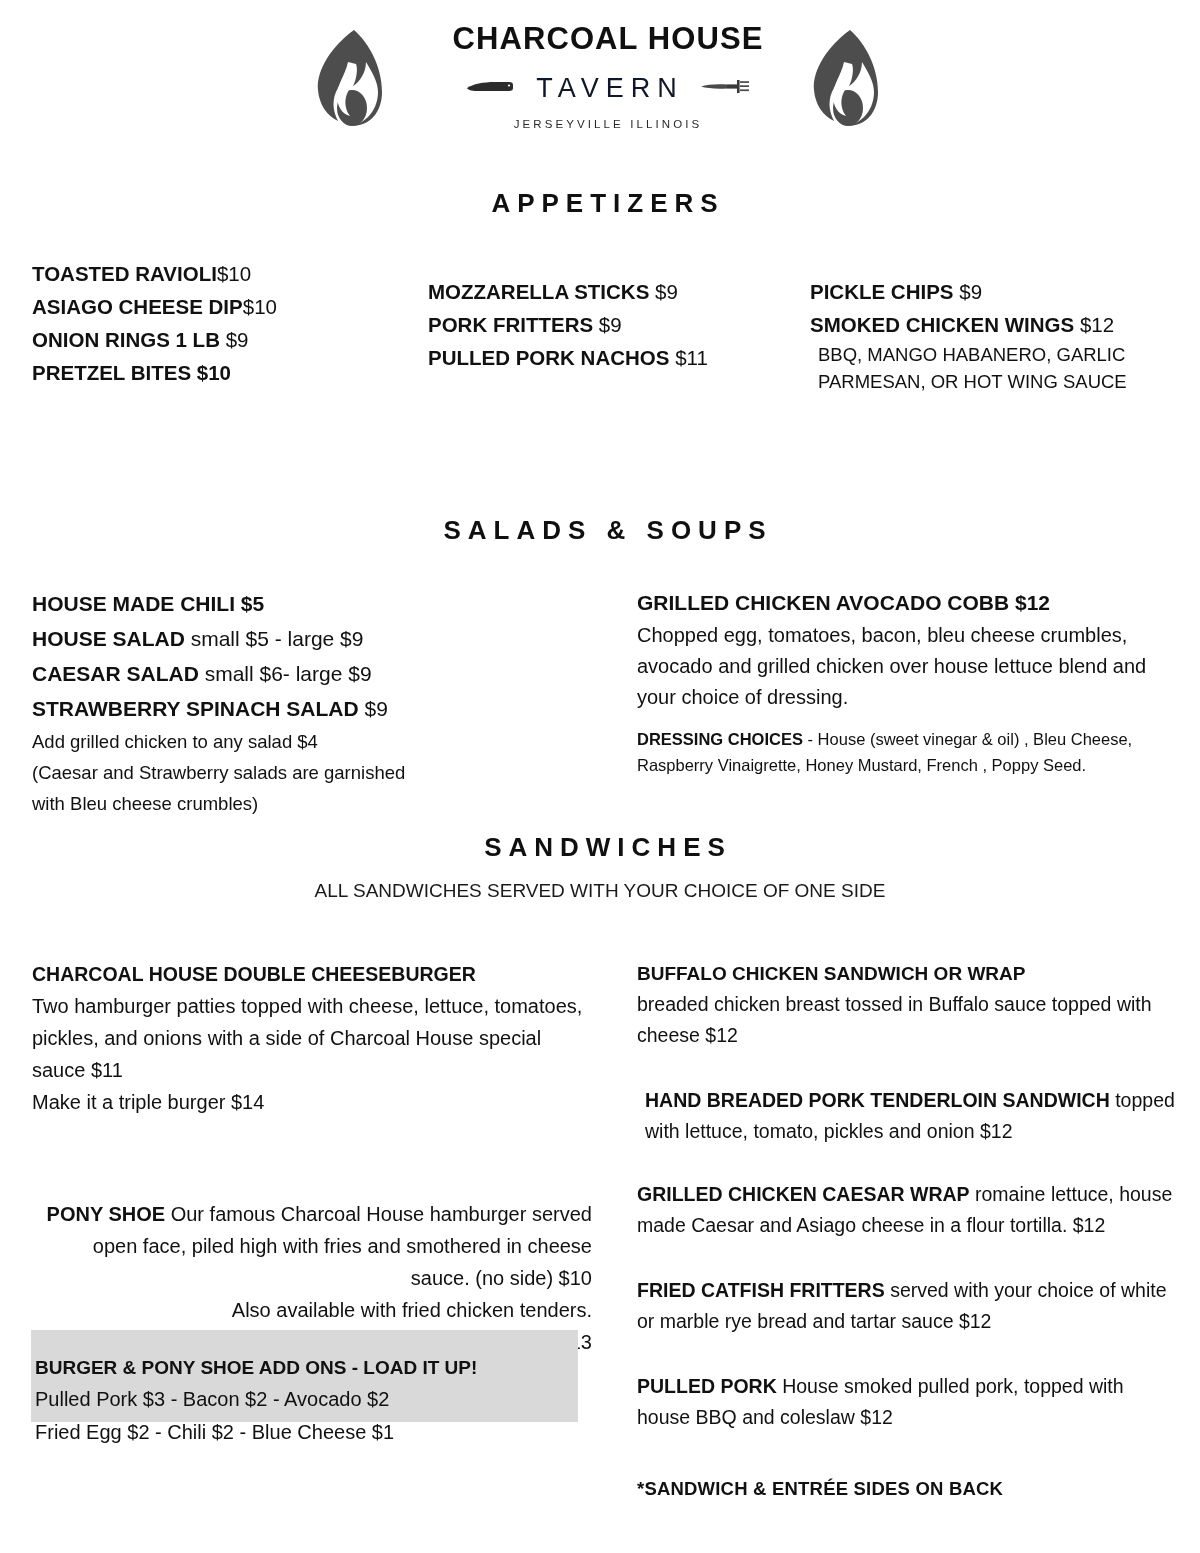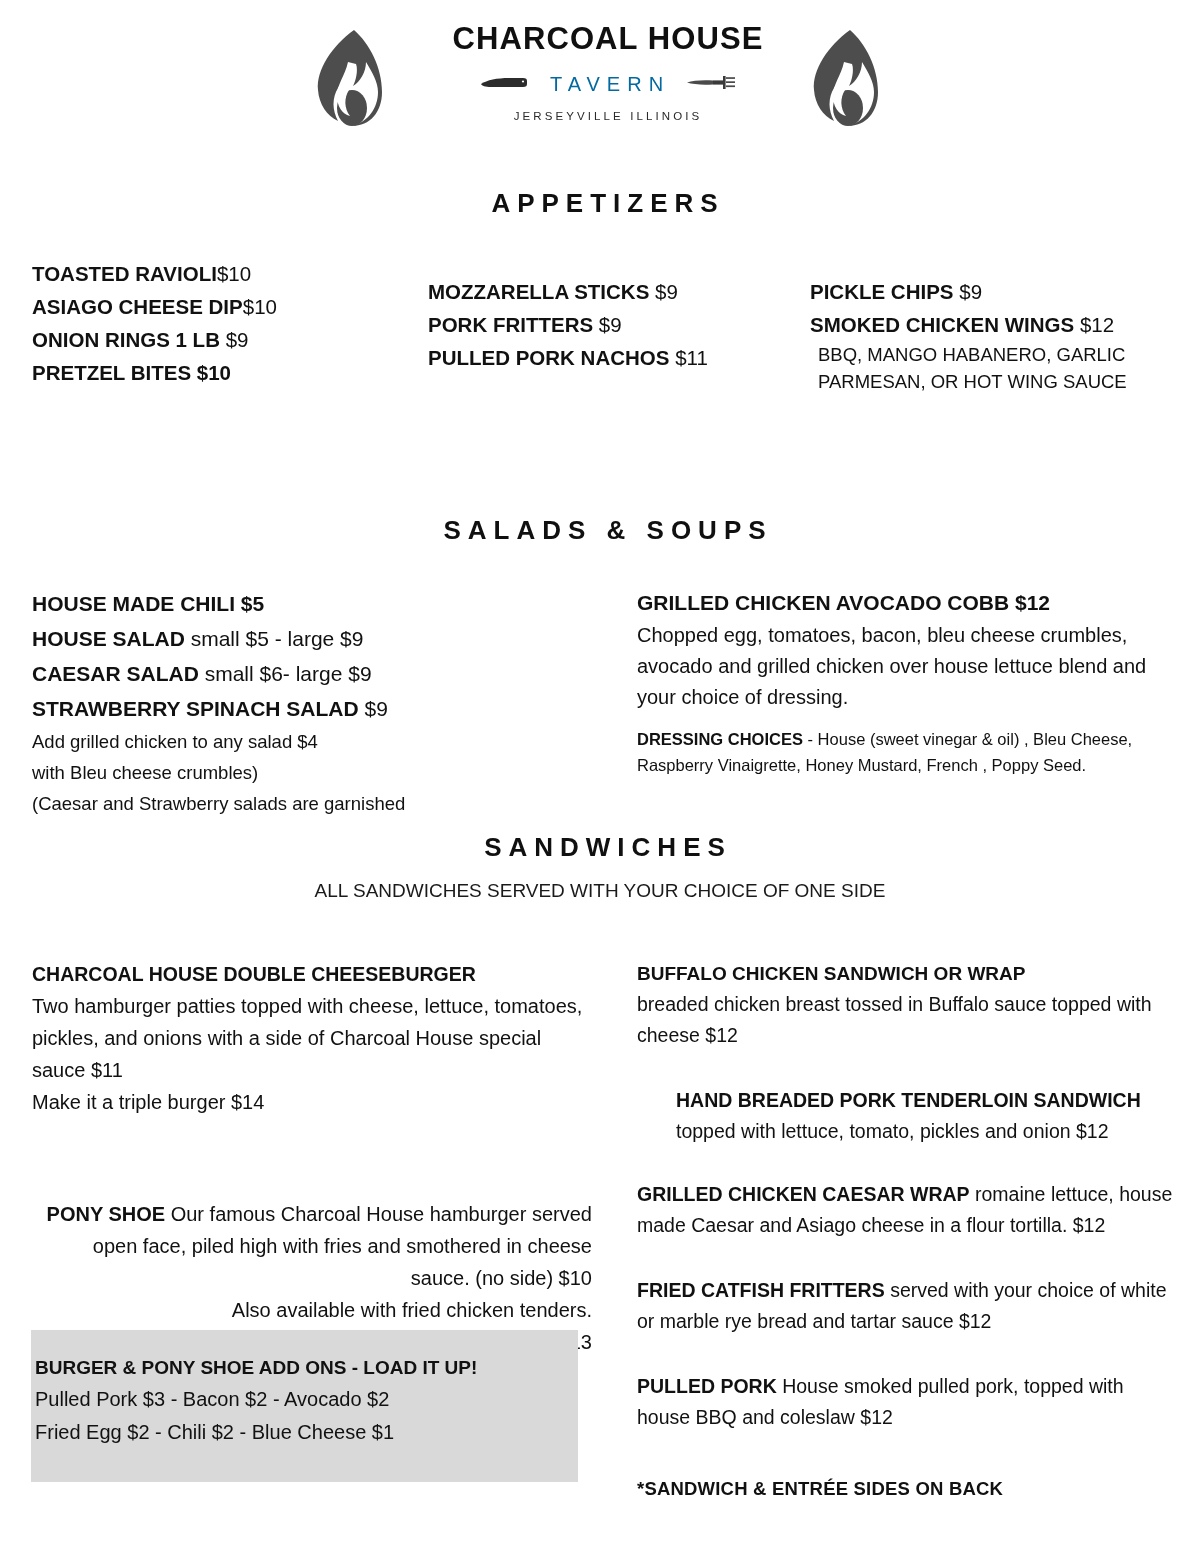--- a/index.html
+++ b/index.html
@@ -36,24 +36,24 @@
     line-height: 1.1;
   }
   .tavern-row {
     margin-top: 17px;
     display: flex;
     align-items: center;
     justify-content: center;
     gap: 15px;
   }
   .tavern-word {
-    font-size: 20px;
+    font-size: 27px;
     letter-spacing: 7px;
     font-weight: normal;
-    color: #0369a1;
+    color: #0f172a;
     padding-left: 6px;
   }
   .utensil { display: block; }
   .locale {
     margin-top: 14px;
     font-size: 11.5px;
     letter-spacing: 3.1px;
     font-weight: normal;
     color: #2a2a2a;
   }
@@ -125,21 +125,21 @@
   .sw-body  { font-size: 20px; font-weight: normal; line-height: 32px; }
   .sw-right .sw-title { font-size: 19px; line-height: 31px; }
   .sw-right .sw-body  { font-size: 19.5px; line-height: 31px; }
   .indent-blk { padding-left: 8px; }
 
   .addons-box {
     position: absolute;
     left: 31px;
     top: 1330px;
     width: 547px;
-    height: 152px;
+    height: 92px;
     background: #d9d9d9;
     padding: 22px 0 0 4px;
   }
   .addons-title { font-size: 19px; font-weight: bold; line-height: 31px; }
   .addons-line  { font-size: 20px; font-weight: normal; line-height: 33px; }
 
   .backnote {
     position: absolute;
     left: 637px;
     top: 1478px;
@@ -256,22 +256,22 @@
       <div class="sal-line">
         <span class="nm">HOUSE SALAD</span><span class="rg"> small $5 - large $9</span>
       </div>
       <div class="sal-line">
         <span class="nm">CAESAR SALAD</span><span class="rg"> small $6- large $9</span>
       </div>
       <div class="sal-line">
         <span class="nm">STRAWBERRY SPINACH SALAD</span><span class="rg"> $9</span>
       </div>
       <div class="sal-sub">Add grilled chicken to any salad $4</div>
+      <div class="sal-sub">(Caesar and Strawberry salads are garnished</div>
       <div class="sal-sub"> with Bleu cheese crumbles)</div>
-      <div class="sal-sub">(Caesar and Strawberry salads are garnished</div>
     </div>
 
     <div class="sal-right">
       <div class="cobb-title">GRILLED CHICKEN AVOCADO COBB $12</div>
       <div class="cobb-desc">Chopped egg, tomatoes, bacon, bleu cheese crumbles, avocado and grilled chicken over house lettuce blend and your choice of dressing.</div>
       <div class="dressing">
         <span style="font-weight:bold;">DRESSING CHOICES</span><span> - House (sweet vinegar &amp; oil) , Bleu Cheese, Raspberry Vinaigrette, Honey Mustard, French , Poppy Seed.</span>
       </div>
     </div>
   </div>
@@ -298,21 +298,21 @@
       </div>
     </div>
 
     <div class="sw-right">
 
       <div class="sw-item">
         <div class="sw-title">BUFFALO CHICKEN SANDWICH OR WRAP</div>
         <div class="sw-body">breaded chicken breast tossed in Buffalo sauce topped with cheese $12</div>
       </div>
 
-      <div class="sw-item indent-blk" style="margin-top:34px;margin-left:31px;">
+      <div class="sw-item indent-blk" style="margin-top:34px;">
         <div class="sw-body"><span class="nm">HAND BREADED PORK TENDERLOIN SANDWICH</span><span> topped with lettuce, tomato, pickles and onion $12</span></div>
       </div>
 
       <div class="sw-item" style="margin-top:32px;">
         <div class="sw-body"><span class="nm">GRILLED CHICKEN CAESAR WRAP</span><span> romaine lettuce, house made Caesar and Asiago cheese in a flour tortilla. $12</span></div>
       </div>
 
       <div class="sw-item" style="margin-top:34px;">
         <div class="sw-body"><span class="nm">FRIED CATFISH FRITTERS</span><span> served with your choice of white or marble rye bread and tartar sauce $12</span></div>
       </div>

